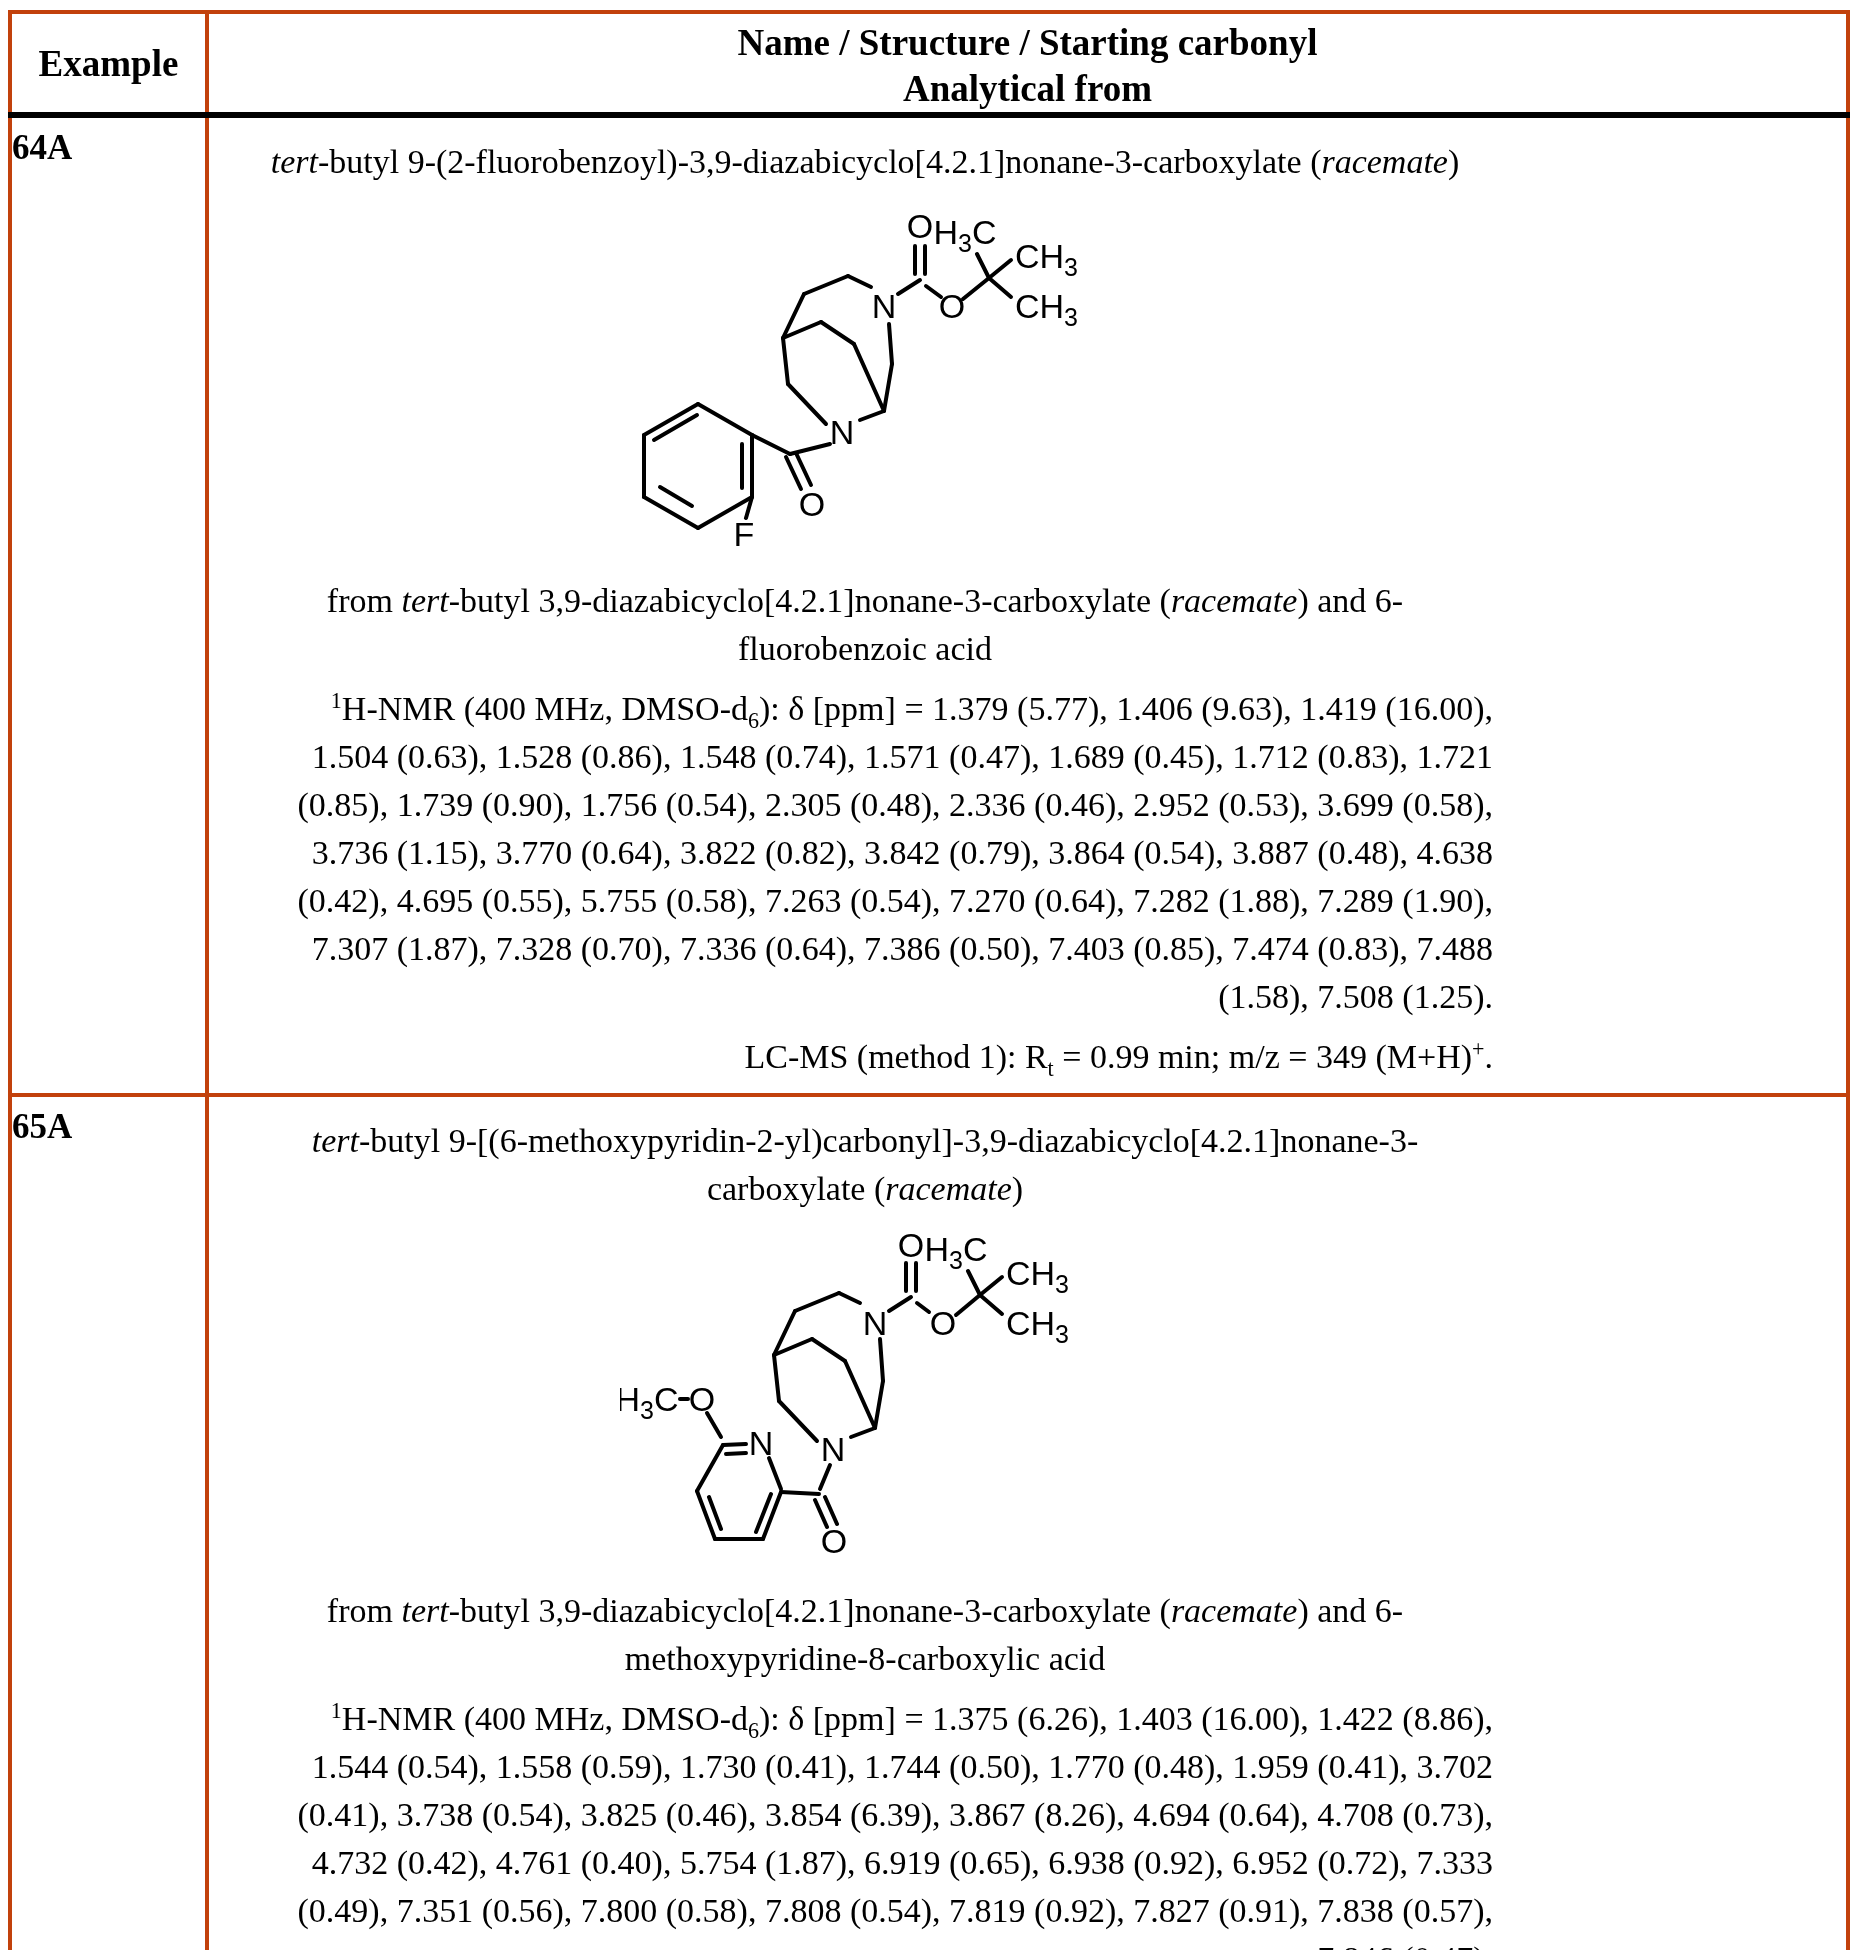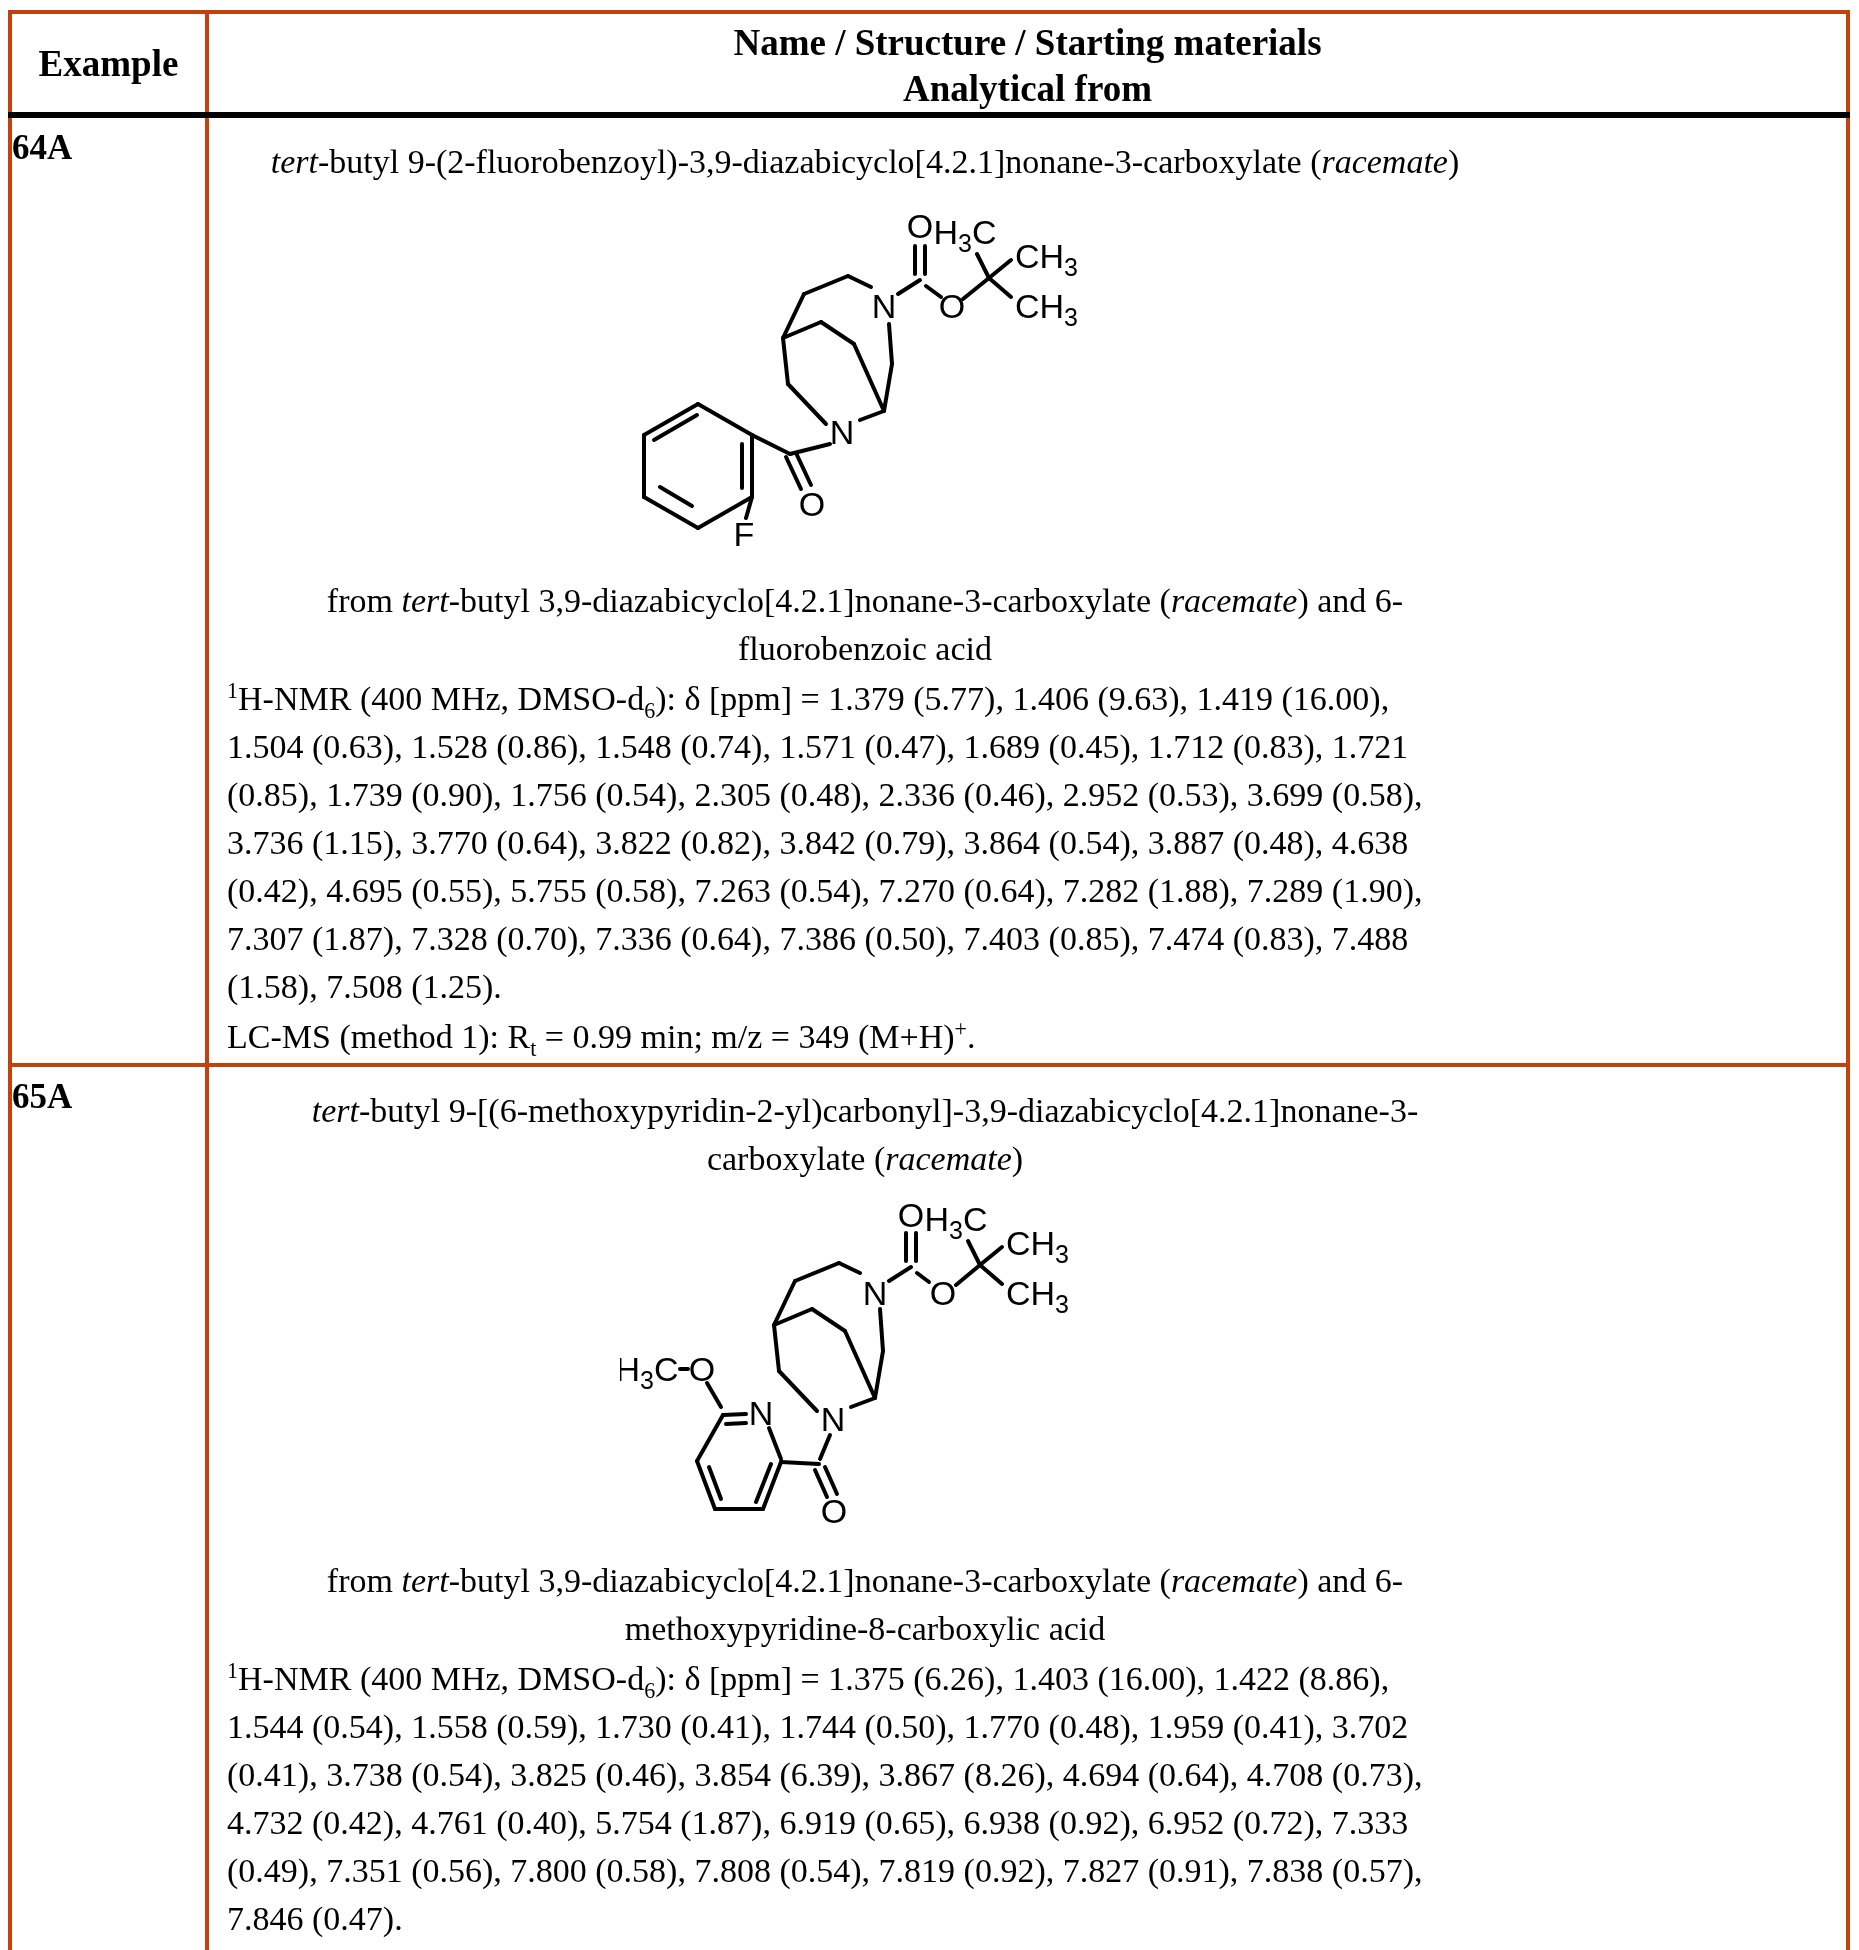--- a/index.html
+++ b/index.html
@@ -6,21 +6,21 @@
   body{width:1859px;height:1950px;color:#000;font-family:"Liberation Serif",serif;}
   table{border-collapse:collapse;margin:10px 0 0 8px;table-layout:fixed;}
   th,td{border:4px solid #c2410c;vertical-align:top;padding:0;}
   thead th{border-bottom:6px solid #000;font-size:37px;font-weight:bold;text-align:center;}
   th.exh{vertical-align:middle;}
   .hline{line-height:46px;}
   td.ex{font-weight:bold;font-size:35px;text-align:left;padding-top:10px;font-family:"Liberation Serif",serif;}
   .content{width:1280px;padding-left:16px;font-size:34px;line-height:48px;}
   .title,.from{text-align:center;margin:0;}
   .title{padding-top:20px;}
-  .nm{text-align:left;margin:2px;}
+  .nm{text-align:right;margin:12px;}
   .pre{white-space:pre-wrap;}
   sup,sub{font-size:65%;line-height:0;}
   .fig{text-align:center;margin:18px 0 8px 0;}
   .fig svg{display:inline-block;}
   .bond{stroke:#000;stroke-width:4;fill:none;stroke-linecap:round;stroke-linejoin:round;}
   .al{font-family:"Liberation Sans",sans-serif;font-size:34px;fill:#000;}
   .ss{font-size:25px;}
   i{font-style:italic;}
 </style>
 </head>
@@ -28,21 +28,21 @@
 
 <table>
   <colgroup>
       <col style="width:197px">
       <col style="width:1641px">
     </colgroup>
   <thead>
     <tr style="height:100px">
       <th class="exh"><span>Example</span></th>
       <th>
-        <div class="hline" style="padding-top:6px">Name / Structure / Starting materials</div>
+        <div class="hline" style="padding-top:6px">Name / Structure / Starting carbonyl</div>
         <div class="hline">Analytical from</div>
       </th>
     </tr>
   </thead>
   <tbody>
 
     <tr style="height:924px">
       <td class="ex">64A</td>
       <td>
         <div class="content">

